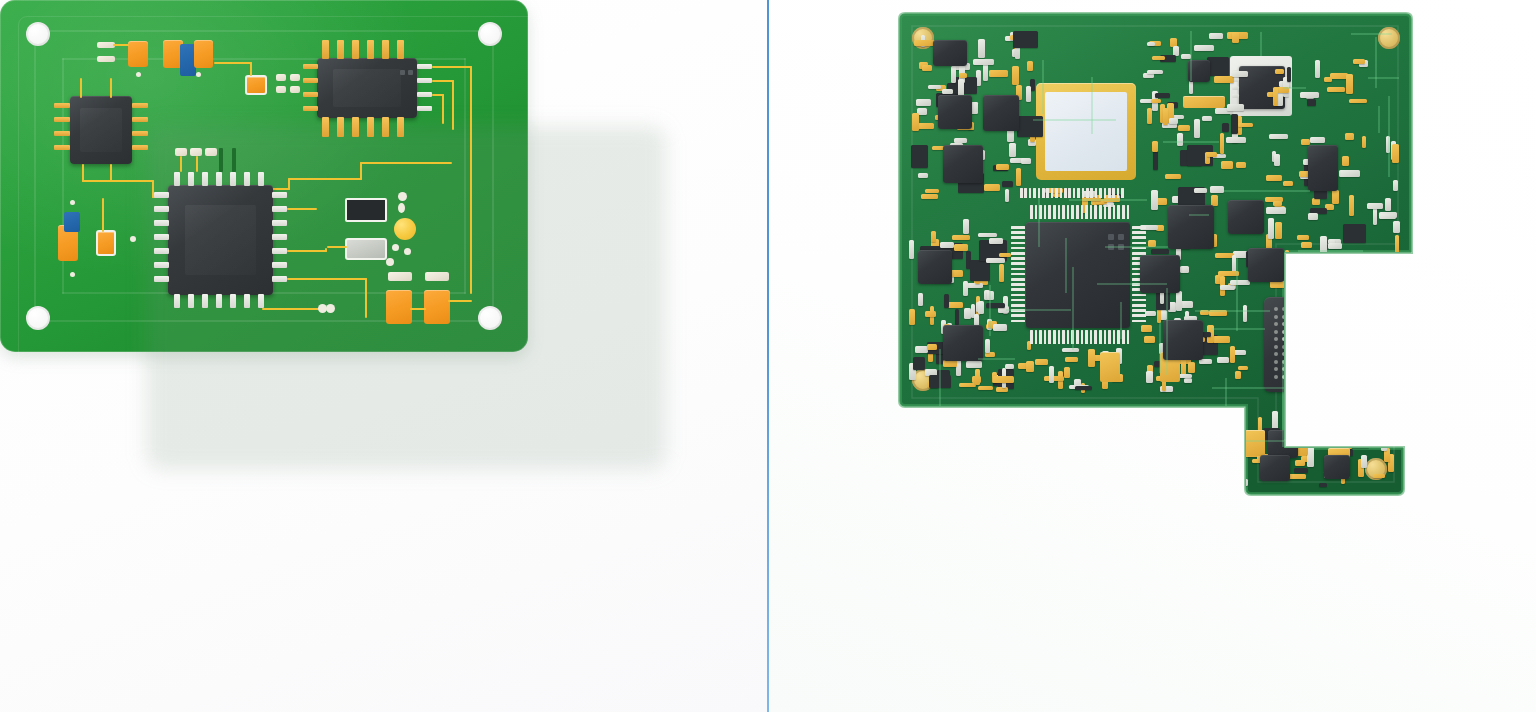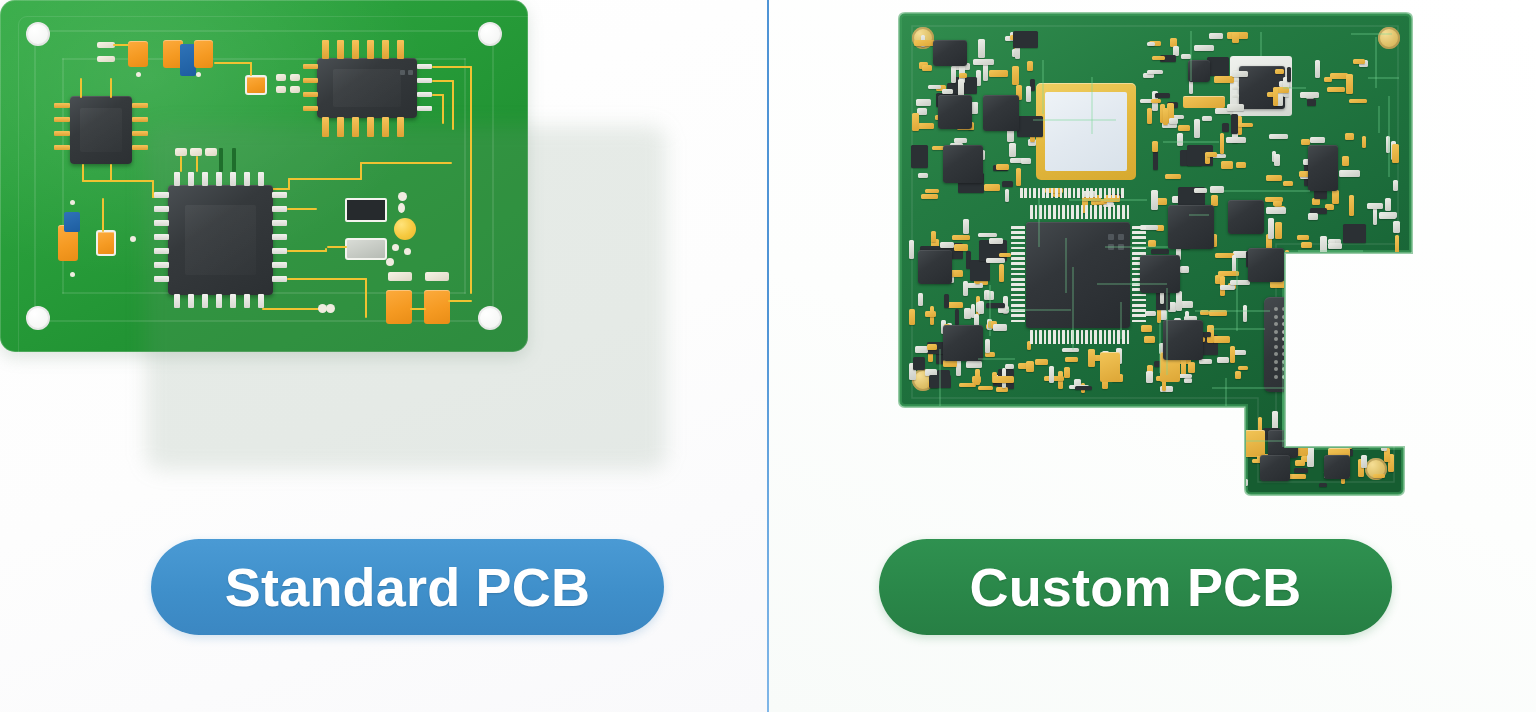--- a/index.html
+++ b/index.html
@@ -257,23 +257,20 @@
 
       <div class="pad" style="left:58px;top:225px;width:20px;height:36px;"></div>
       <div class="blue" style="left:64px;top:212px;width:16px;height:20px;"></div>
       <div class="pad" style="left:96px;top:230px;width:16px;height:22px;border:2px solid #f0f1ec;"></div>
       <div class="trace" style="left:102px;top:198px;width:2px;height:34px;"></div>
       <div class="via" style="left:70px;top:200px;width:5px;height:5px;"></div>
       <div class="via" style="left:70px;top:272px;width:5px;height:5px;"></div>
       <div class="via" style="left:130px;top:236px;width:6px;height:6px;"></div>
     </div>
 
-    <div class="pill std">
-      <span>Standard PCB</span>
-    </div>
   </div>
 
   <div class="panel right">
 
     <svg width="768" height="712" style="position:absolute;left:0;top:0;">
       <defs>
         <linearGradient id="cg" x1="0" y1="0" x2="0.6" y2="1">
           <stop offset="0%" stop-color="#318d4e"></stop>
           <stop offset="32%" stop-color="#247b42"></stop>
           <stop offset="70%" stop-color="#1b6b3a"></stop>
@@ -1069,19 +1066,16 @@
           <div style="position: absolute; background: rgba(120, 215, 150, 0.3); width: 69.8557px; height: 2px; left: 328.861px; top: 282.558px;"></div>
           <div style="position: absolute; background: rgba(120, 215, 150, 0.3); width: 2px; height: 55.3657px; left: 296.995px; top: 237.817px;"></div>
           <div style="position: absolute; background: rgba(120, 215, 150, 0.3); width: 2px; height: 72.1855px; left: 171.125px; top: 348.635px;"></div>
           <div style="position: absolute; background: rgba(120, 215, 150, 0.3); width: 2px; height: 49.1292px; left: 421.642px; top: 31.4511px;"></div>
           <div style="position: absolute; background: rgba(120, 215, 150, 0.3); width: 57.4119px; height: 2px; left: 369.886px; top: 410.942px;"></div>
           <div style="position: absolute; background: rgba(120, 215, 150, 0.3); width: 2px; height: 56.3442px; left: 322.602px; top: 77.3255px;"></div>
           <div style="position: absolute; background: rgba(120, 215, 150, 0.3); width: 37.9628px; height: 2px; left: 415.994px; top: 459.729px;"></div>
         </div>
     </div>
 
-    <div class="pill cus" style="left:111px;">
-      <span>Custom PCB</span>
-    </div>
   </div>
 
   <div class="divider"></div>
 </div>
 
 </body></html>

